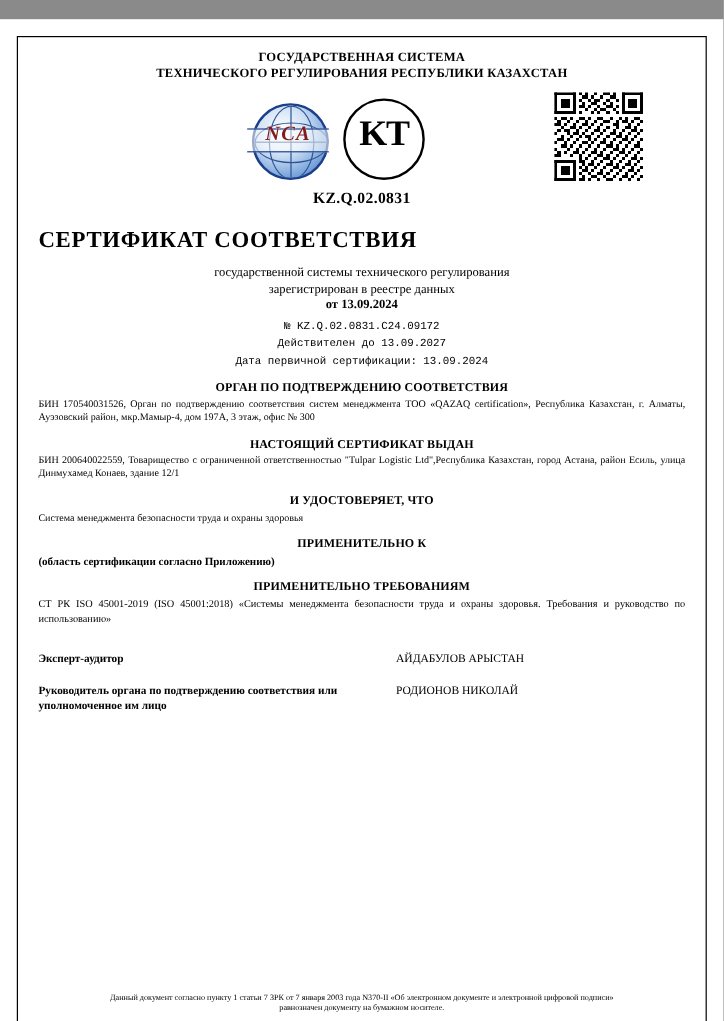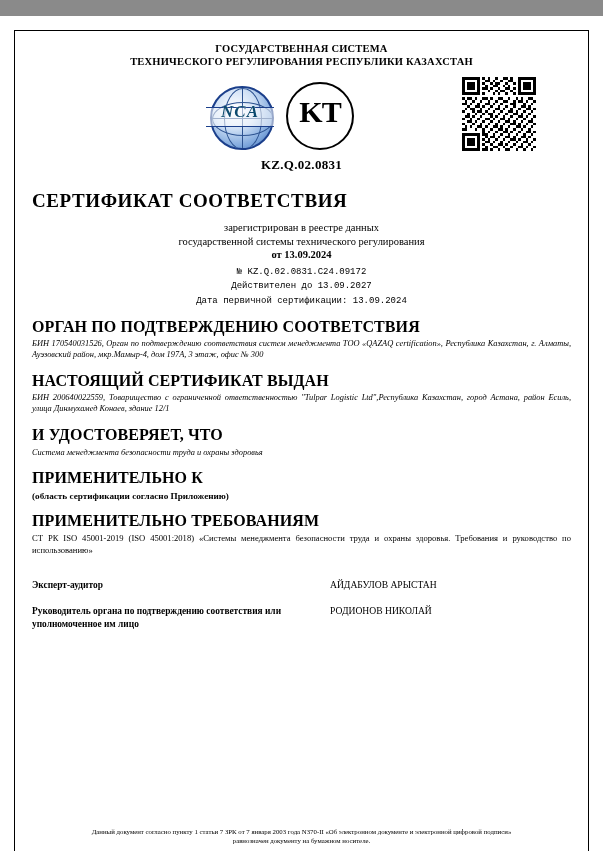--- a/index.html
+++ b/index.html
@@ -101,27 +101,27 @@
     font-size: 9px;
     line-height: 12px;
     font-family: Liberation Mono, monospace;
   }
   .small-center.s1 { margin-top: 4px; }
   .small-center.s2 { margin-top: 2px; }
   .small-center.s3 { margin-top: 3px; }
 
   .section-head {
     font-weight: bold;
-    font-size: 16px;
+    font-size: 10px;
     margin-top: 11px;
     letter-spacing: 0.1px;
+    text-align: center;
   }
 
   .body-italic {
-    font-style: italic;
     font-size: 8.4px;
     line-height: 11.6px;
     margin-top: 2px;
     text-align: justify;
   }
   .body-italic.one { margin-top: 3px; }
 
   .body-plain {
     font-size: 8.6px;
     line-height: 11.6px;
@@ -208,21 +208,21 @@
   .globe-label {
     position: absolute;
     left: 0;
     top: 22px;
     width: 72px;
     text-align: center;
     font-family: "Liberation Serif", serif;
     font-weight: bold;
     font-style: italic;
     font-size: 17px;
-    color: #0c4a6e;
+    color: #7f1d1d;
     letter-spacing: 1px;
     text-shadow: 0 0 1px #fff;
   }
   .globe-band {
     position: absolute;
     left: 2px;
     top: 27px;
     width: 68px;
     height: 18px;
     border-top: 1px solid #1b3f8b;
@@ -514,22 +514,22 @@
           </g>
         </svg>
       </div>
     </div>
 
     <div class="cert-number">KZ.Q.02.0831</div>
 
     <div class="main-title">СЕРТИФИКАТ СООТВЕТСТВИЯ</div>
 
     <div class="sub-lines">
+      <div>государственной системы технического регулирования</div>
       <div>зарегистрирован в реестре данных</div>
-      <div>государственной системы технического регулирования</div>
       <div class="b">от 13.09.2024</div>
     </div>
 
     <div class="small-center s1">№ KZ.Q.02.0831.C24.09172</div>
     <div class="small-center s2">Действителен до 13.09.2027</div>
     <div class="small-center s3">Дата первичной сертификации: 13.09.2024</div>
 
     <div class="section-head">ОРГАН ПО ПОДТВЕРЖДЕНИЮ СООТВЕТСТВИЯ</div>
     <div class="body-italic">БИН 170540031526, Орган по подтверждению соответствия систем менеджмента ТОО «QAZAQ certification», Республика Казахстан, г. Алматы, Ауэзовский район, мкр.Мамыр-4, дом 197А, 3 этаж, офис № 300</div>
 

